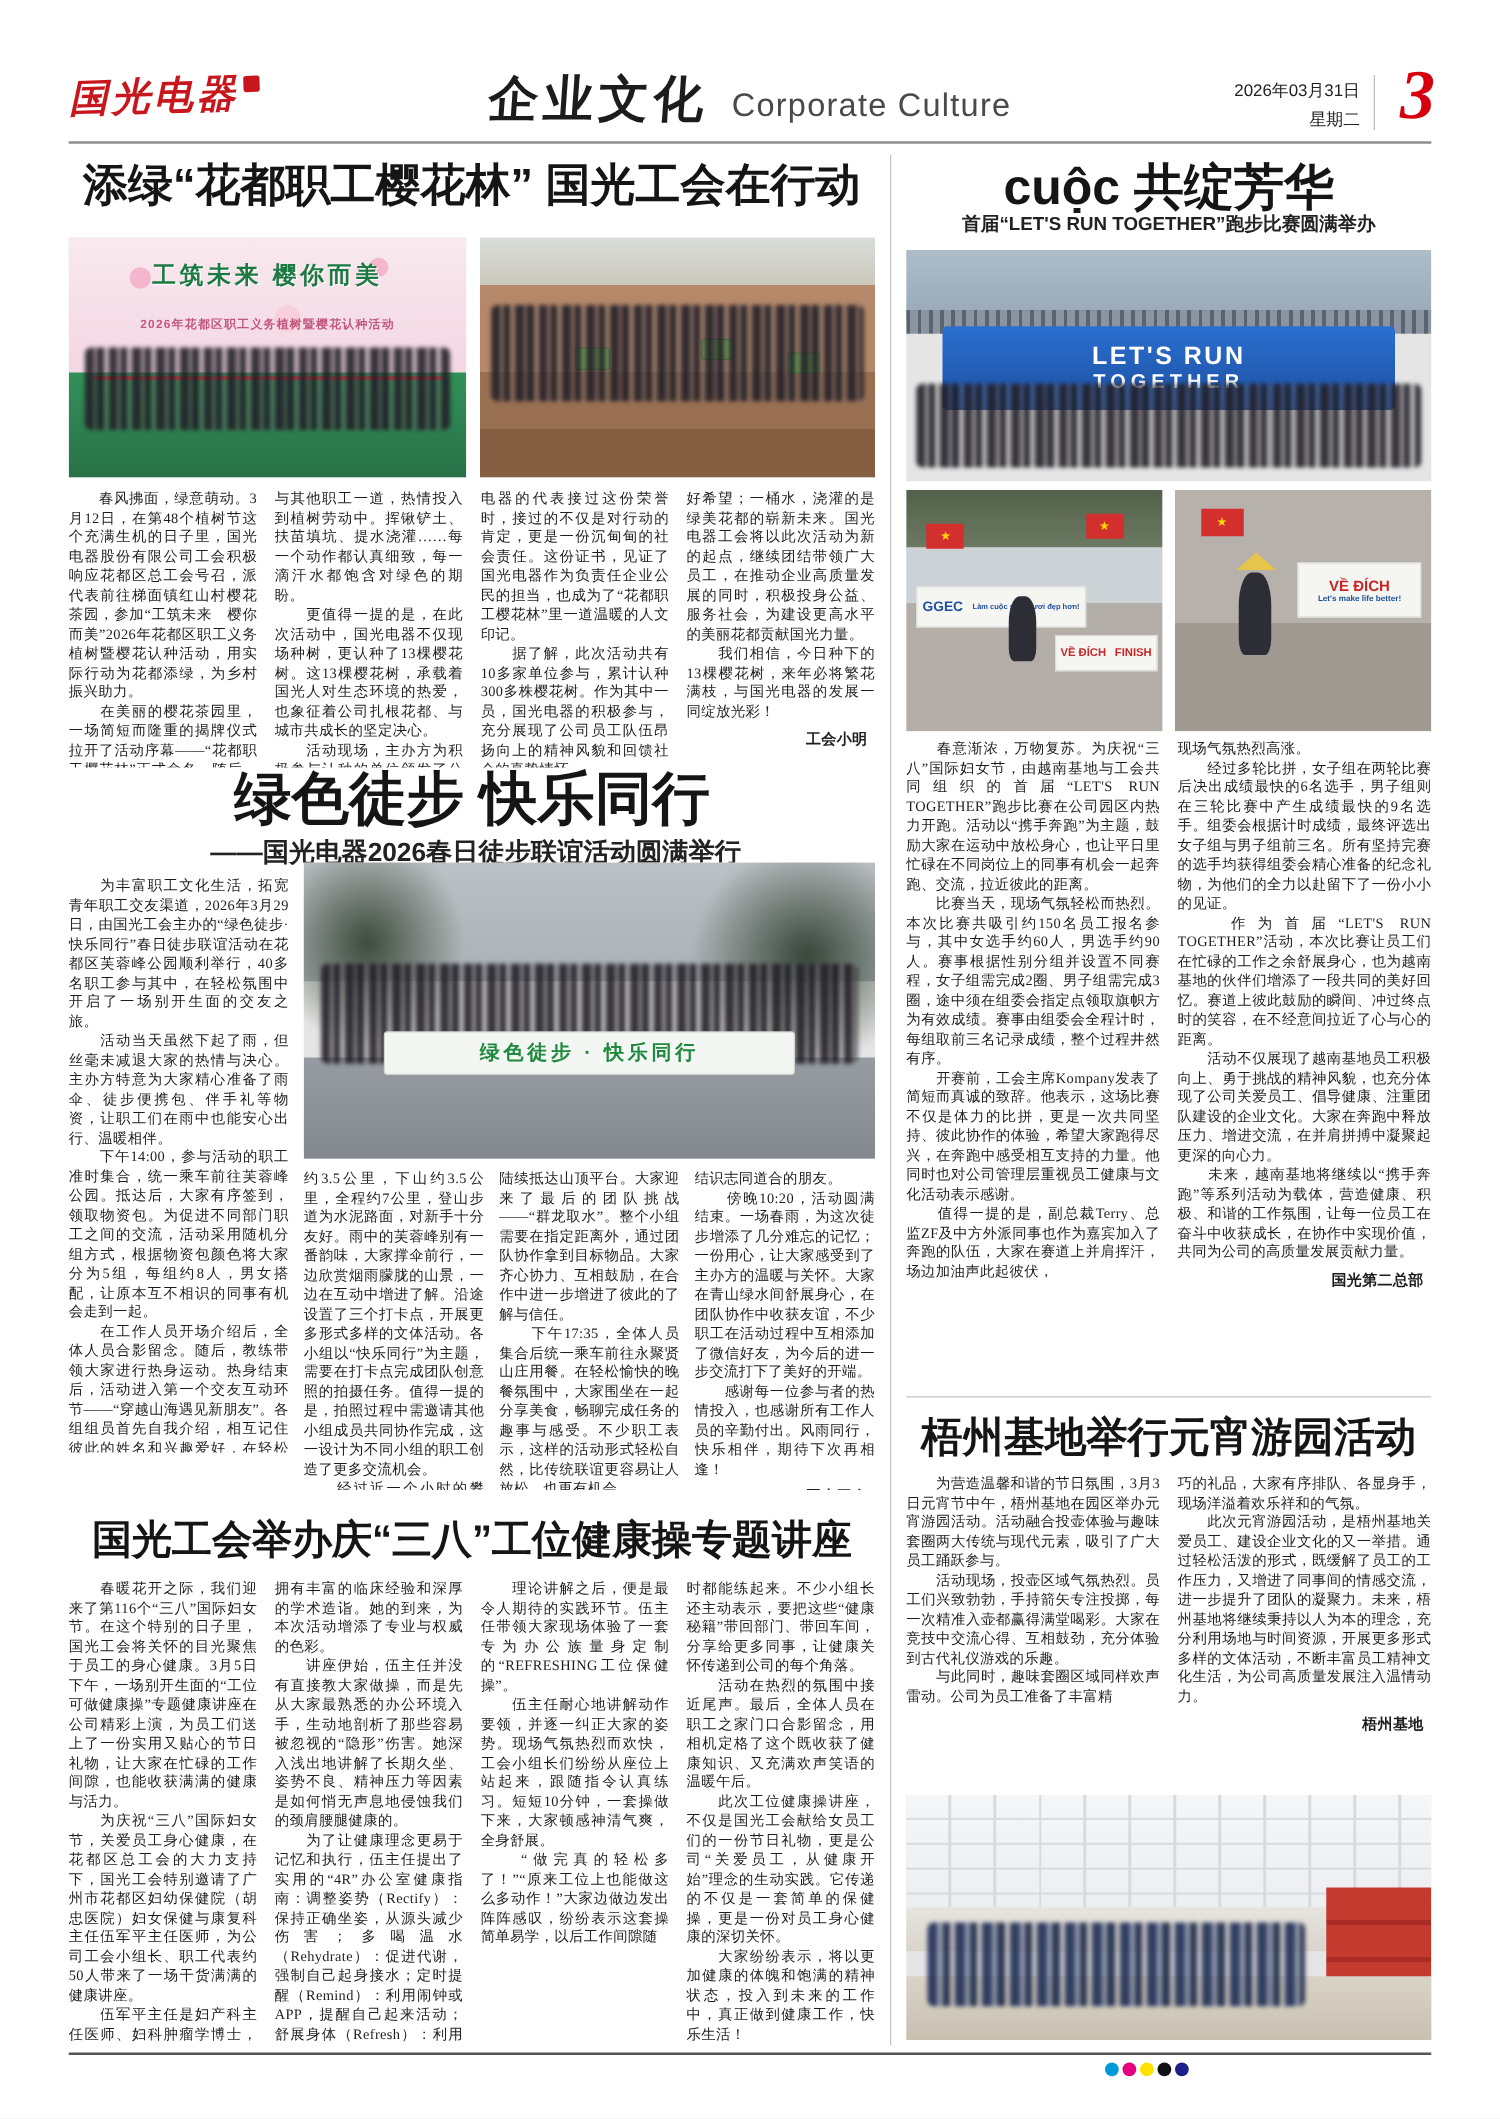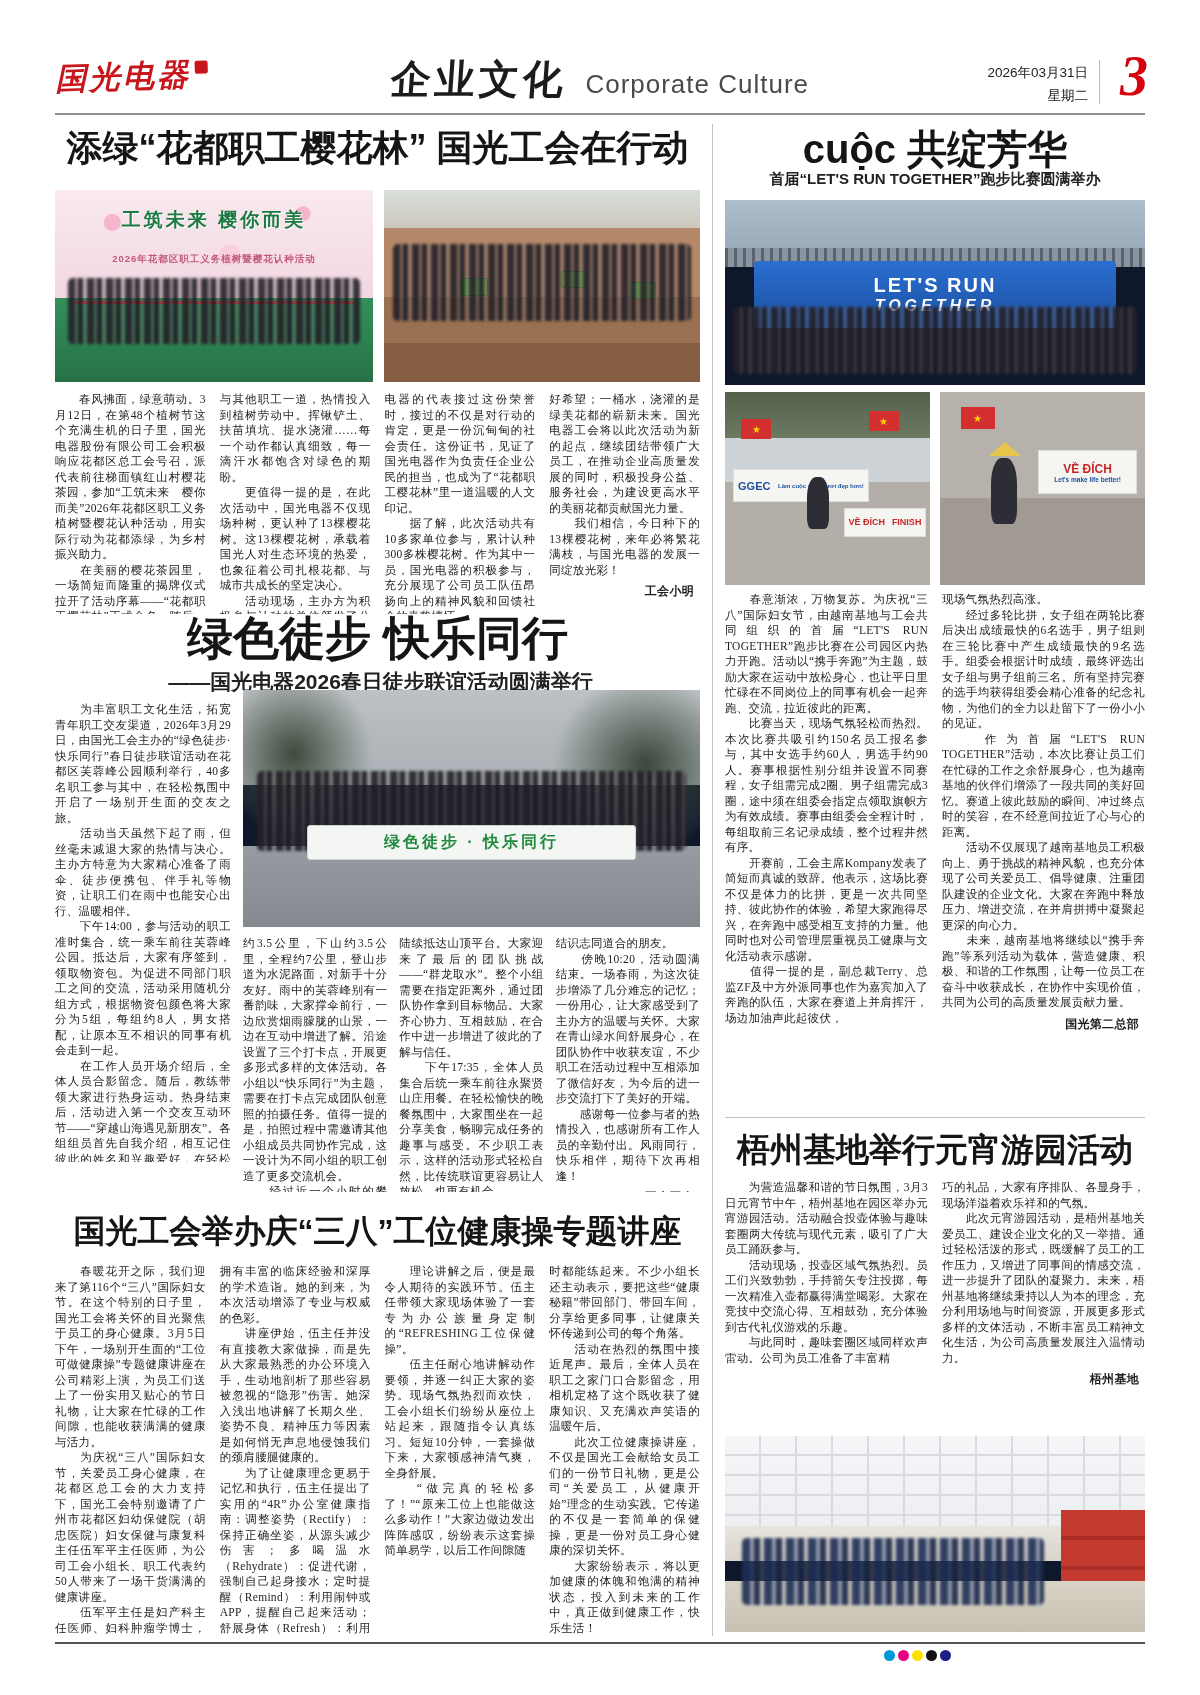--- a/index.html
+++ b/index.html
@@ -24,21 +24,21 @@
             text-align:center;white-space:nowrap;}
   .subhead{font-family:"Liberation Sans",sans-serif;font-weight:bold;color:#222;text-align:center;}
   .textrow{display:flex;}
   .textcol{flex:1;overflow:hidden;font-size:11.5px;line-height:15.5px;text-align:justify;
            letter-spacing:.3px;color:#1d1d1d;}
   .textcol p{margin:0;text-align:justify;font-family:Liberation Serif, serif;}
   .sig{text-align:right;font-weight:bold;margin-top:6px;padding-right:6px;font-size:12px;}
   .vline{left:712px;top:124px;width:1px;height:1512px;background:#c2c2c2;}
   .hline-right{left:725px;top:1117px;width:420px;height:1px;background:#c2c2c2;}
   
-  .photo{position:absolute;overflow:hidden;background:#0f172a;}
+  .photo{position:absolute;overflow:hidden;background:#e5e5e5;}
   .layer{position:absolute;}
   .crowd{background:repeating-linear-gradient(90deg,rgba(35,32,40,.9) 0 7px,rgba(90,80,85,.55) 7px 10px,
          rgba(28,28,36,.9) 10px 15px,rgba(120,110,112,.35) 15px 19px);filter:blur(1.5px);border-radius:5px;}
   .crowd-blue{background:repeating-linear-gradient(90deg,rgba(30,45,85,.9) 0 8px,rgba(70,90,130,.5) 8px 12px,
          rgba(25,38,70,.9) 12px 18px,rgba(140,140,150,.3) 18px 22px);filter:blur(1.5px);border-radius:5px;}
   .banner-text{font-family:"Liberation Sans",sans-serif;font-weight:bold;text-align:center;}
   .flag{background:#d32f2f;color:#ffd600;display:flex;align-items:center;justify-content:center;
         font-size:10px;}
   
   .p1-stage{left:0;top:0;right:0;height:56%;
@@ -53,21 +53,21 @@
   
   .p2-sky{left:0;top:0;right:0;height:20%;background:linear-gradient(#d9ded9,#cbc7bd);}
   .p2-dirt{left:0;top:20%;right:0;bottom:0;background:linear-gradient(#b5886a 0 45%,#9a7052 45% 75%,#855d41 75%);}
   .sign{position:absolute;background:#6fae4e;border:1px solid #4d8636;border-radius:2px;}
   
   .pa-sky{left:0;top:0;right:0;height:30%;background:linear-gradient(#aebdca,#97a8b7);}
   .pa-fence{left:0;top:26%;right:0;height:10%;background:repeating-linear-gradient(90deg,#5a6470 0 3px,#8b95a1 3px 9px);}
   .pa-banner{left:7%;right:7%;top:33%;height:36%;background:linear-gradient(#2a6fd0,#1c4fa0);border-radius:4px;
              display:flex;flex-direction:column;align-items:center;justify-content:center;color:#fff;}
   .pa-b1{font-size:20px;letter-spacing:2px;}
-  .pa-b2{font-size:16px;letter-spacing:4px;font-style:italic;}
+  .pa-b2{font-size:16px;letter-spacing:4px;}
   
   .pb-trees{left:0;top:0;right:0;height:24%;background:linear-gradient(#54614a,#6d7a63);}
   .pb-ground{left:0;top:24%;right:0;bottom:0;background:linear-gradient(#ccd2d6 0 30%,#b3aea8 30%);}
   .pb-strip{position:absolute;background:#f5f5f2;border:1px solid #ddd;display:flex;align-items:center;
             justify-content:space-around;font-family:"Liberation Sans",sans-serif;font-weight:bold;}
   .hat{position:absolute;width:0;height:0;border-left:16px solid transparent;border-right:16px solid transparent;
        border-bottom:14px solid #e7c54b;}
   .figure{position:absolute;background:#2d2d35;border-radius:40% 40% 20% 20%;filter:blur(.6px);}
   
   .ph-sky{left:0;top:0;right:0;height:40%;background:linear-gradient(#bcc1c5,#aab0b5);}

